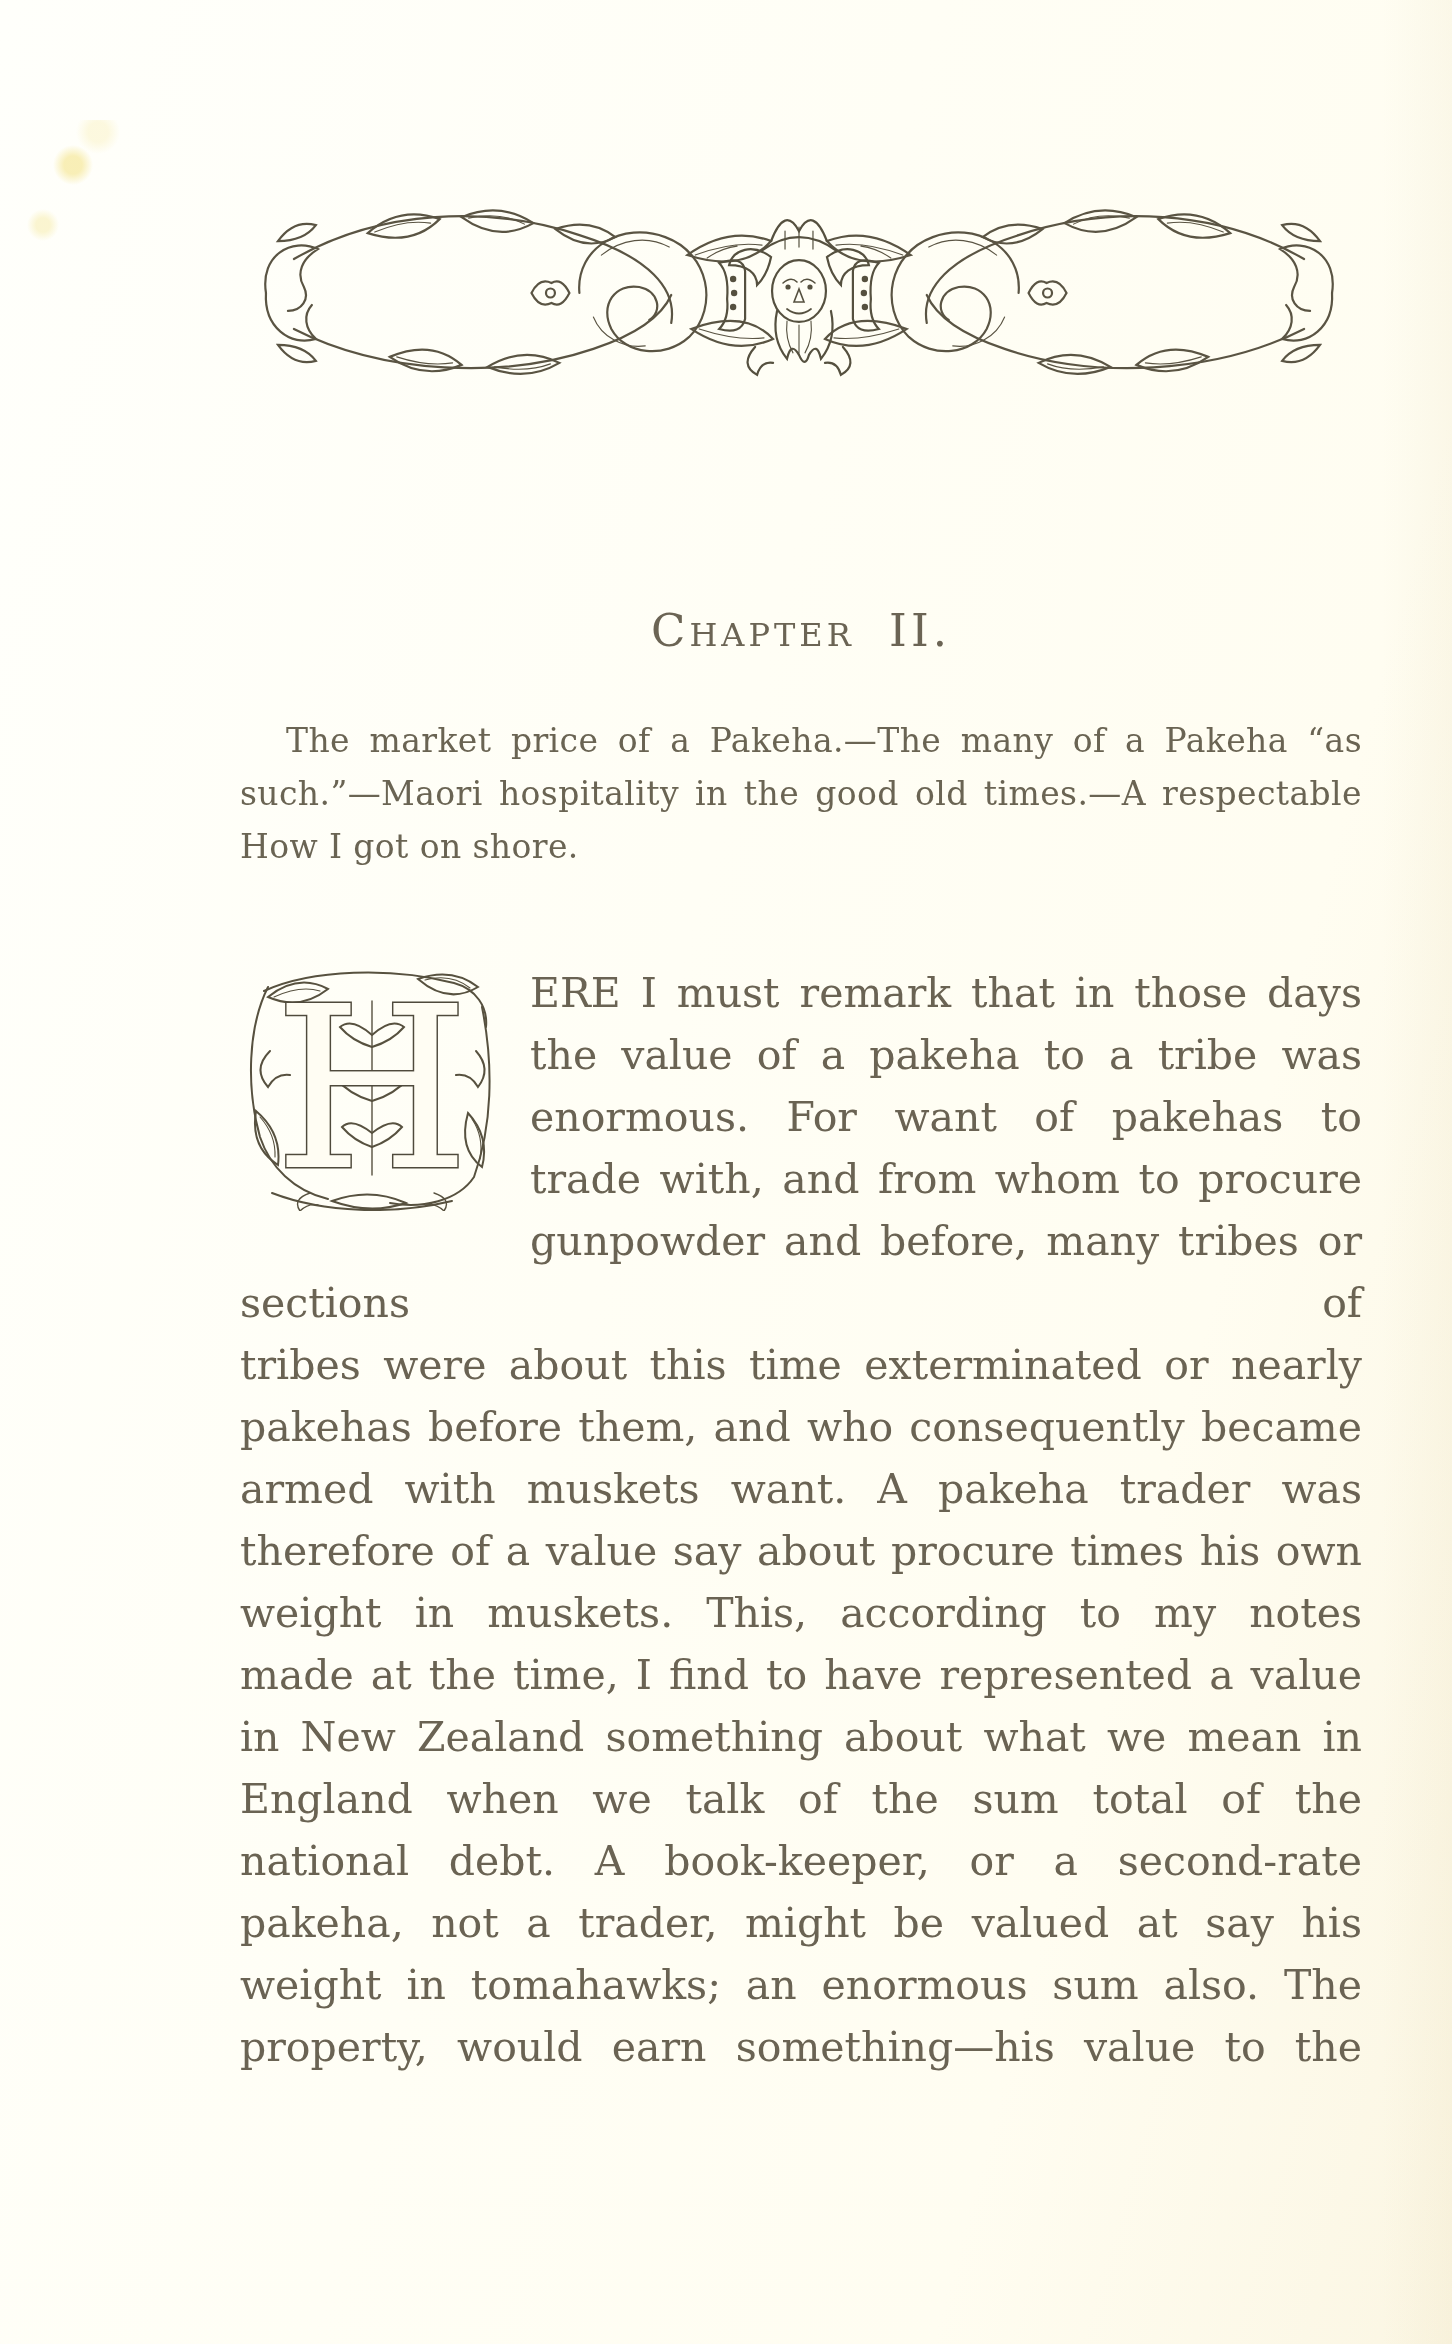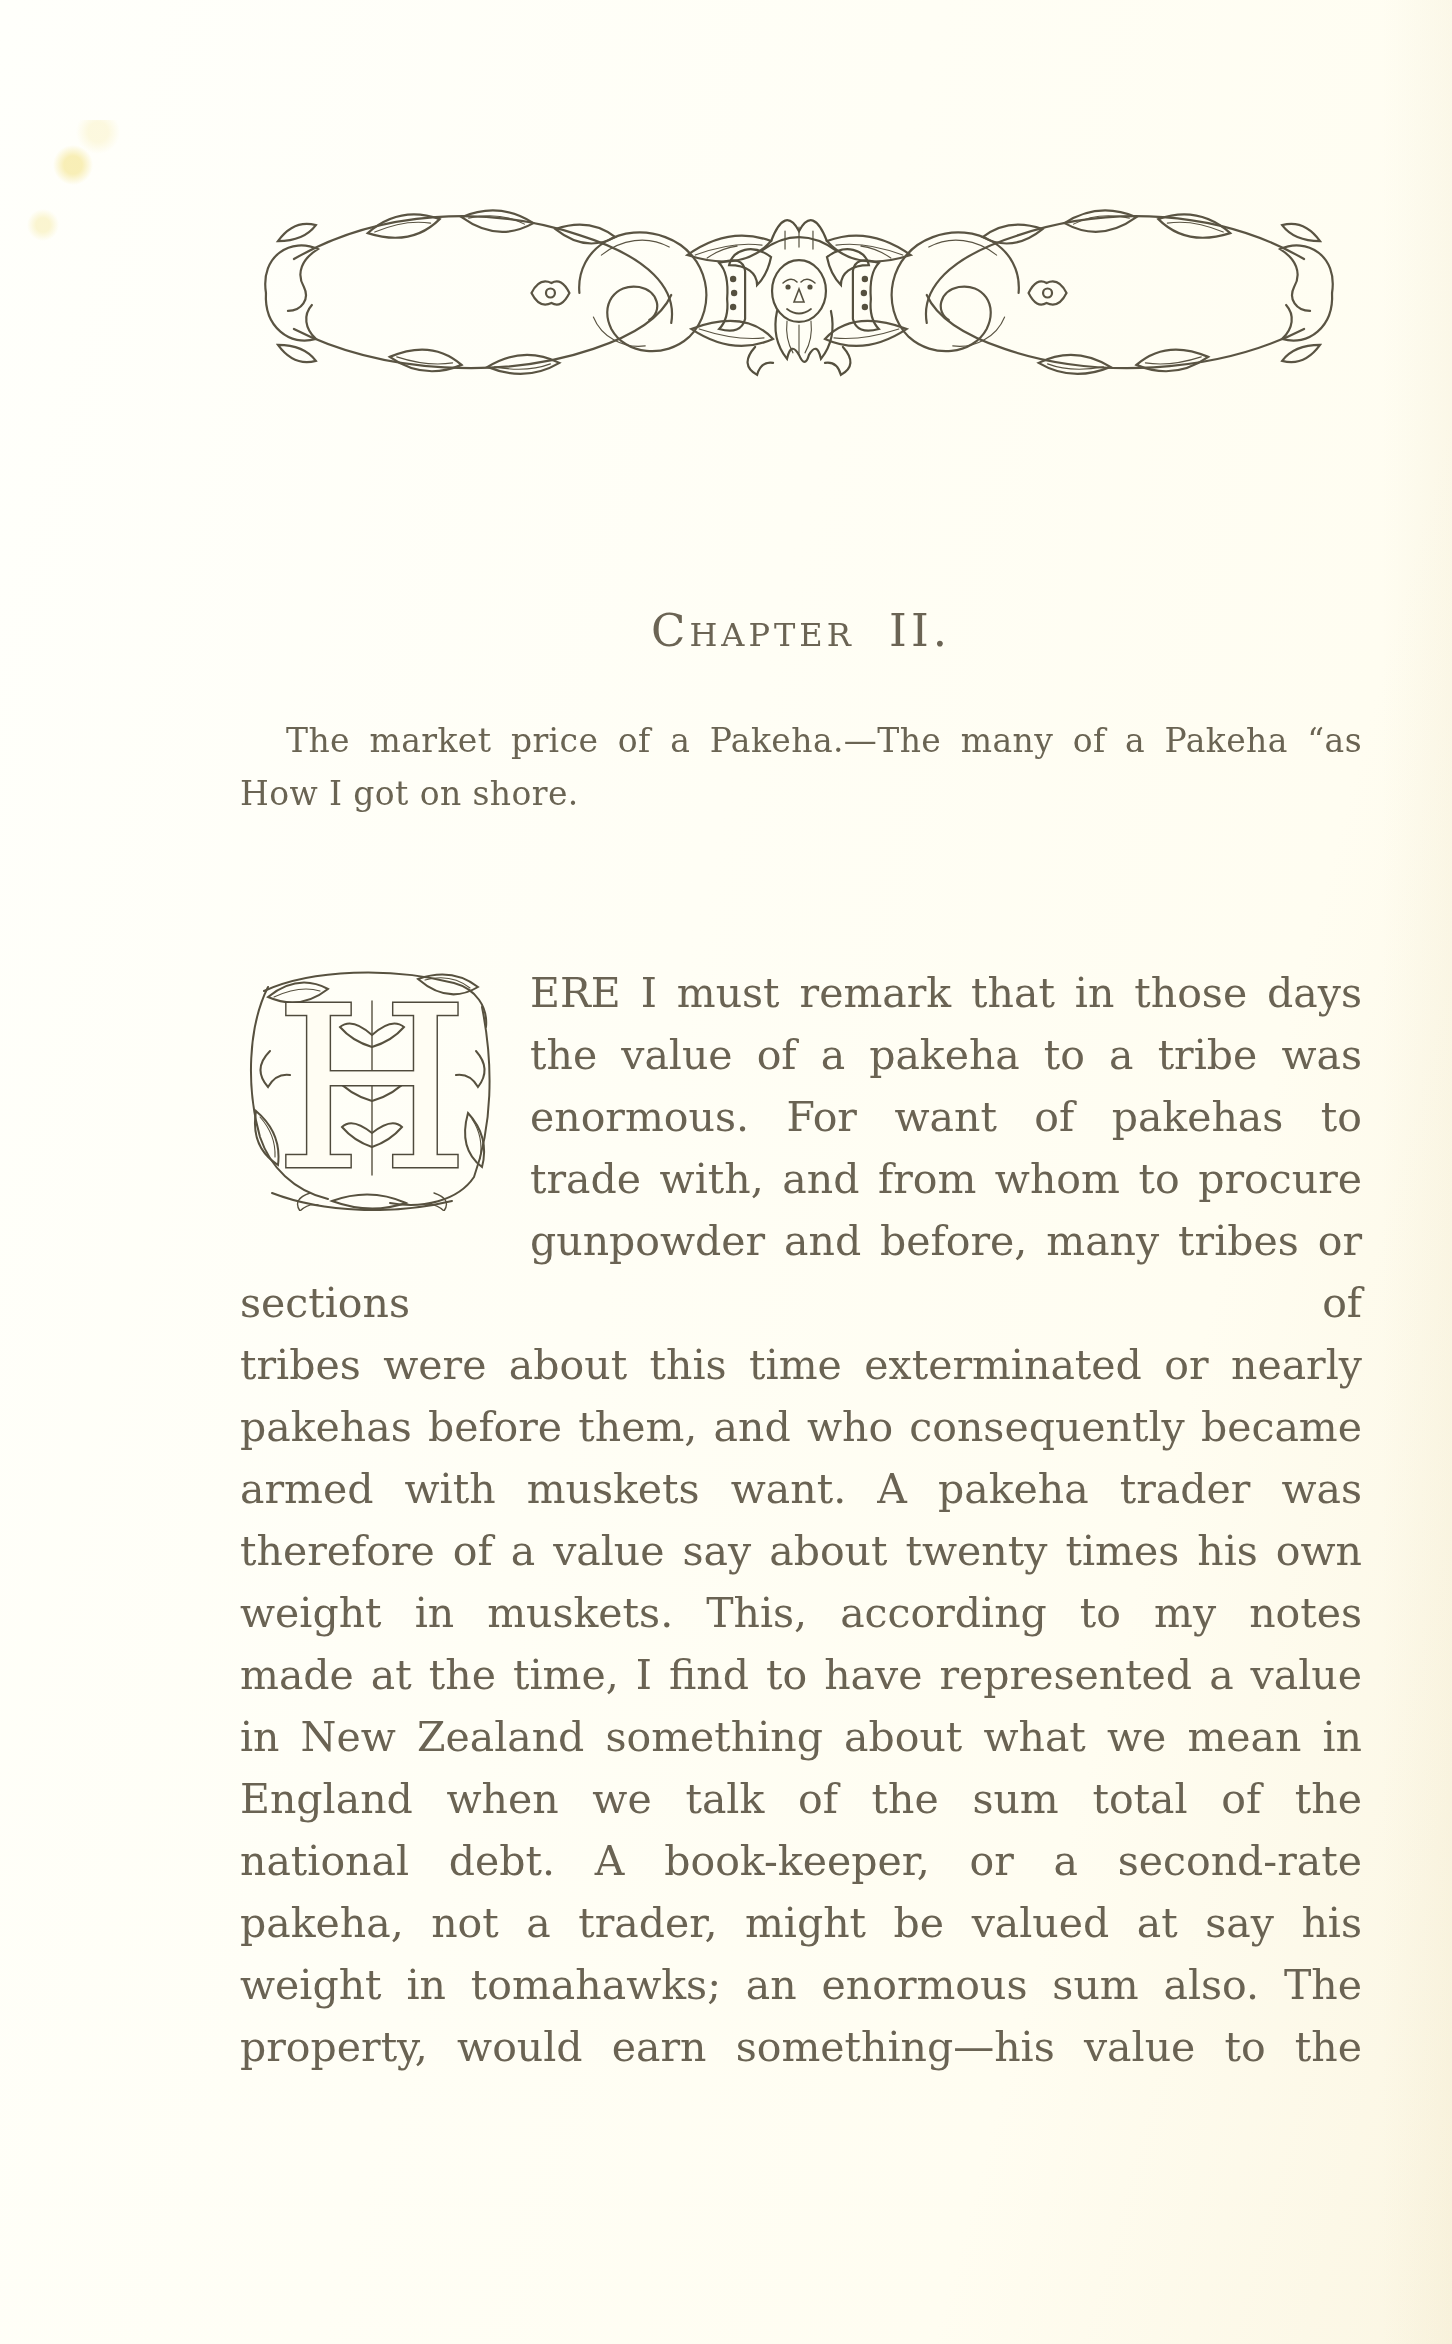--- a/index.html
+++ b/index.html
@@ -128,20 +128,21 @@
         <path d="M506,150 q-16,18 2,28 q4,-14 16,-12"></path>
         <path d="M594,150 q16,18 -2,28 q-4,-14 -16,-12"></path>
       </g>
     </svg>
   </div>
 
   <h1 class="chapter-title">Chapter II.</h1>
 
   <section class="summary">
     <div class="just indent">The market price of a Pakeha.—The many of a Pakeha “as</div>
+    <div class="just">such.”—Maori hospitality in the good old times.—A respectable</div>
     <div>How I got on shore.</div>
   </section>
 
   <section class="bodytext">
     <div class="dropcap">
       <svg viewBox="0 0 264 246">
         <g stroke="#57513f" fill="none" stroke-width="2" stroke-linecap="round">
 
           <path d="M28,22 C8,62 6,122 20,172 C30,202 54,226 88,234"></path>
           <path d="M24,26 C72,4 152,2 214,18 C236,24 248,42 246,62"></path>
@@ -172,21 +173,21 @@
       </svg>
     </div>
     <div class="just">ERE I must remark that in those days</div>
     <div class="just">the value of a pakeha to a tribe was</div>
     <div class="just">enormous. For want of pakehas to</div>
     <div class="just">trade with, and from whom to procure</div>
     <div class="just">gunpowder and before, many tribes or sections of</div>
     <div class="just">tribes were about this time exterminated or nearly</div>
     <div class="just">pakehas before them, and who consequently became</div>
     <div class="just">armed with muskets want. A pakeha trader was</div>
-    <div class="just">therefore of a value say about twenty times his own</div>
+    <div class="just">therefore of a value say about procure times his own</div>
     <div class="just">weight in muskets. This, according to my notes</div>
     <div class="just">made at the time, I find to have represented a value</div>
     <div class="just">in New Zealand something about what we mean in</div>
     <div class="just">England when we talk of the sum total of the</div>
     <div class="just">national debt. A book-keeper, or a second-rate</div>
     <div class="just">pakeha, not a trader, might be valued at say his</div>
     <div class="just">weight in tomahawks; an enormous sum also. The</div>
     <div class="just">property, would earn something—his value to the</div>
   </section>
 

